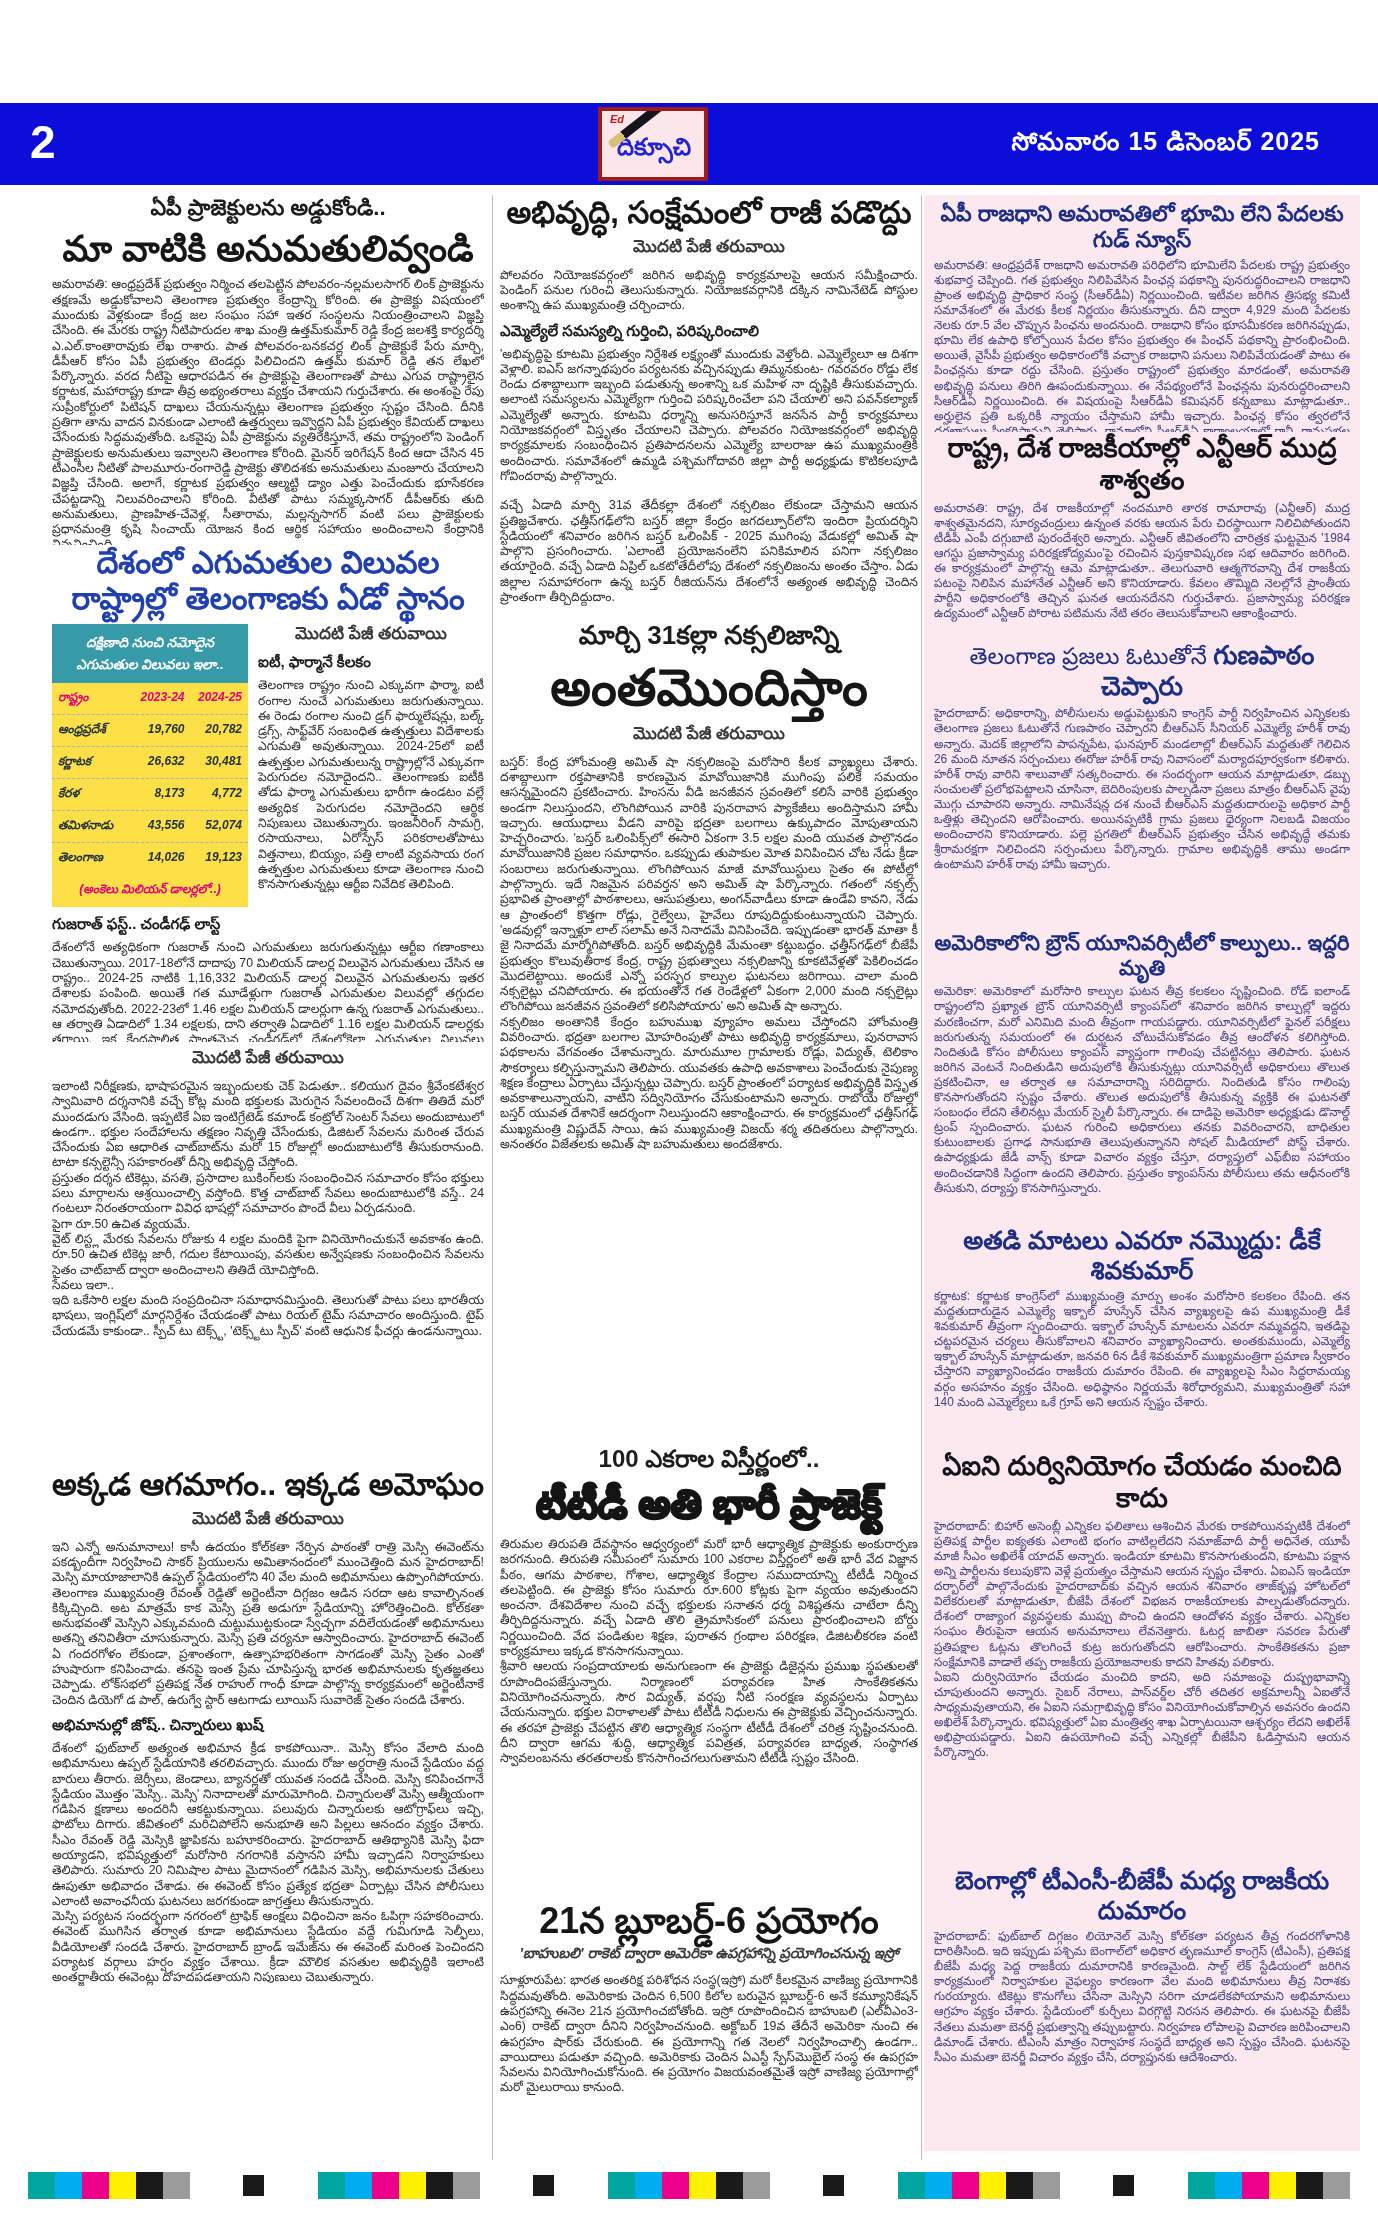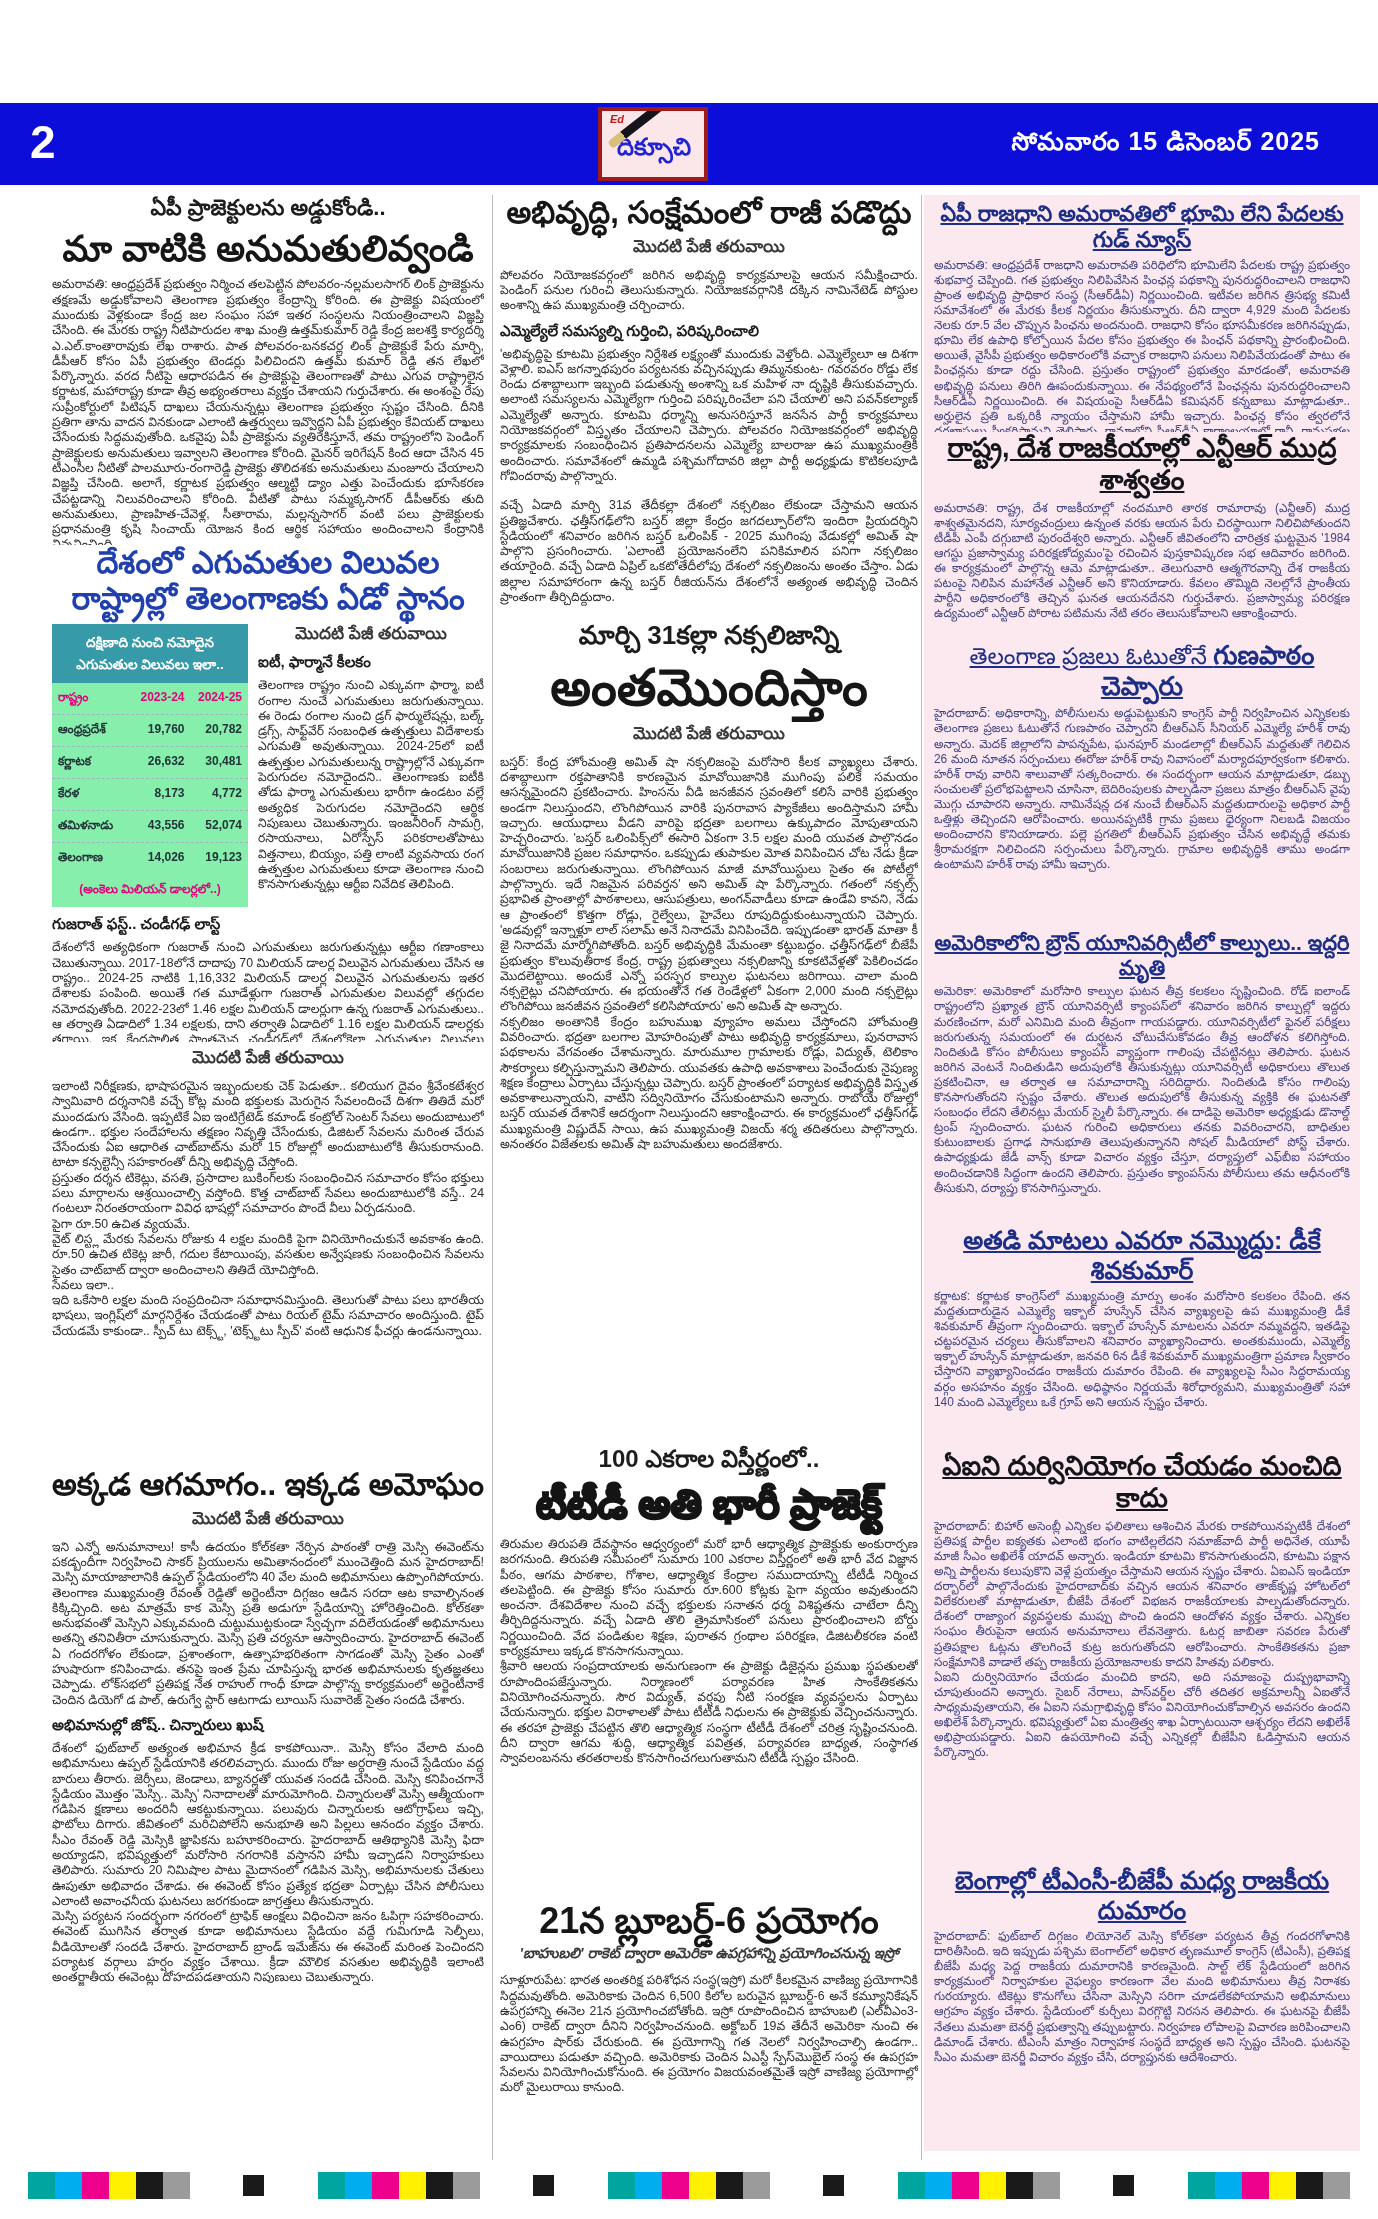--- a/index.html
+++ b/index.html
@@ -35,28 +35,28 @@
   .hl.h36{font-size:36px;} .hl.h32{font-size:31px;}
   .hl.h46{font-size:51px;} .hl.h40{font-size:40px;}
   .hl.blue{color:#2140b0;}
   .hl.outline{color:#ffffff;-webkit-text-stroke:2.2px #141414;text-shadow:0 0 1px #141414;text-align:center;}
   .cont{text-align:center;font-size:17px;color:#3a3a3a;margin:6px 0 8px 0;font-weight:bold;}
   .body{font-size:12.3px;line-height:15.3px;text-align:justify;white-space:pre-line;}
   .subhead{font-size:15px;font-weight:bold;margin:8px 0 4px 0;color:#1d1d1d;}
   .deck{text-align:center;font-size:14.5px;font-style:italic;font-weight:bold;color:#3a3a3a;margin:4px 0 8px 0;}
 
   
-  .col-right .hl{color:#1c2e86;text-decoration:underline;}
+  .col-right .hl{color:#1c2e86;}
   .col-right .hl.dark{color:#15151c;}
   .col-right .body{font-size:11.9px;line-height:15.1px;color:#3f4583;}
   .rhl{margin:0 0 4px 0;text-align:center;font-weight:bold;font-size:23px;line-height:1.2;}
 
   
   .l2-row{display:flex;gap:10px;}
-  .stats-table{width:196px;flex:0 0 196px;background:#86efac;font-size:12px;}
+  .stats-table{width:196px;flex:0 0 196px;background:#fde047;font-size:12px;font-style:italic;}
   .tbl-head{background:#379aa9;color:#ffffff;font-weight:bold;text-align:center;
             padding:8px 4px;font-size:13.5px;line-height:1.6;}
   .tbl-cols,.tbl-row{display:flex;padding:7px 6px;border-top:1px dashed #9fb4bd;}
   .tbl-cols{border-top:none;}
   .tbl-cols span{color:#e5007d;font-weight:bold;}
   .tbl-row span{font-weight:bold;color:#23343a;}
   .c1{flex:1.2;text-align:left;} .c2{flex:1;text-align:right;} .c3{flex:1;text-align:right;}
   .tbl-foot{color:#e5007d;font-weight:bold;text-align:center;padding:8px 2px;font-size:12px;}
   .l2-side{flex:1;}
 

